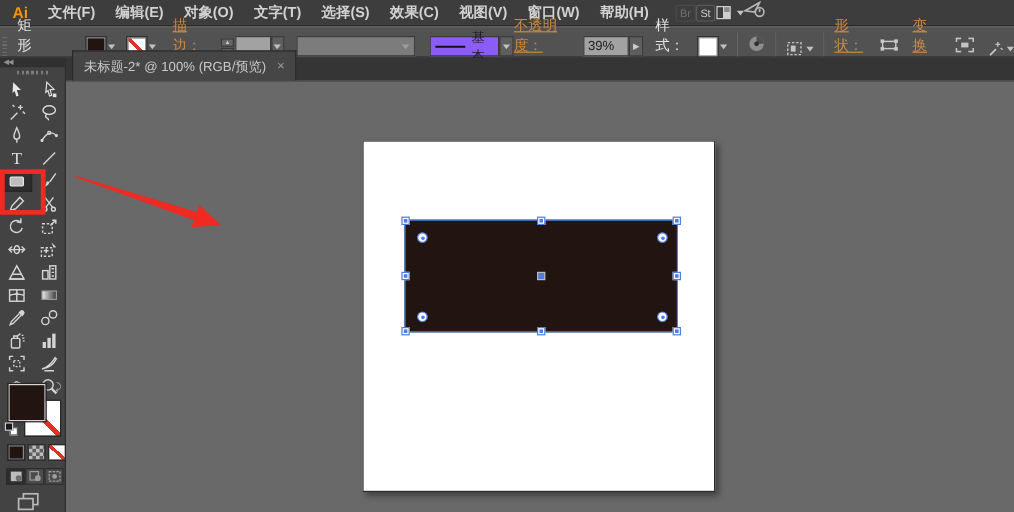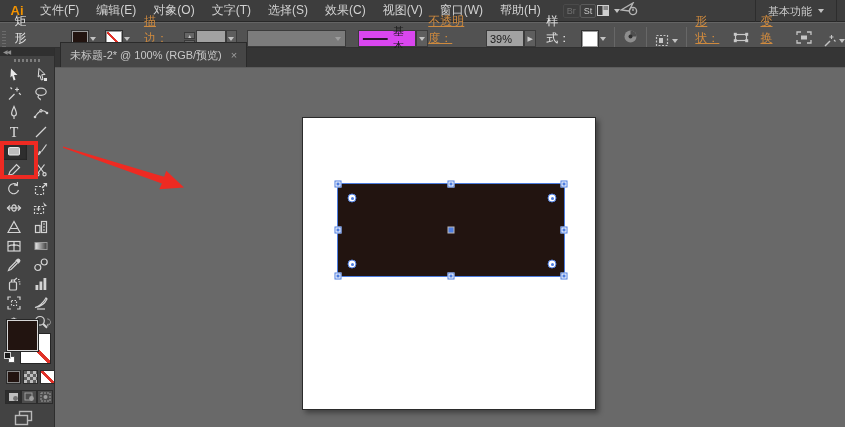--- a/index.html
+++ b/index.html
@@ -9,21 +9,21 @@
     --amber:#cf8a3e;
   }
   *{box-sizing:border-box;margin:0;padding:0;}
   html,body{width:845px;height:427px;overflow:hidden;}
   body{font-family:"Liberation Sans","DejaVu Sans",sans-serif;background:#696969;position:relative;}
   .page{position:absolute;inset:0;width:742px;height:427px;}
 
   
   .menubar{position:absolute;left:0;top:0;width:845px;height:22px;background:#3d3d3d;border-bottom:1px solid #282828;display:flex;align-items:center;}
   .ai-logo{width:34px;text-align:center;color:#f49400;font-weight:bold;font-size:13px;}
-  .menu-items{display:flex;align-items:center;gap:17px;margin-left:6px;}
+  .menu-items{display:flex;align-items:center;gap:17px;margin-left:6px;font-weight:bold;}
   .menu-item{color:#d2d2d2;font-size:12px;white-space:nowrap;cursor:default;}
   .appbar-icons{display:flex;align-items:center;margin-left:22px;}
   .mini-app{font-size:9px;padding:1px 3px;border:1px solid #5a5a5a;border-radius:2px;color:#c9c9c9;}
   .mini-app.dim{color:#707070;border-color:#4a4a4a;}
   .dd{width:0;height:0;border-left:3.5px solid transparent;border-right:3.5px solid transparent;border-top:4px solid #c2c2c2;display:inline-block;}
   .workspace{position:absolute;right:8px;top:0;height:22px;display:flex;align-items:center;gap:6px;color:#c9c9c9;font-size:11px;border-left:1px solid #2d2d2d;border-right:1px solid #2d2d2d;padding:0 12px;}
 
   
   .controlbar{position:absolute;left:0;top:22px;width:845px;height:26px;background:#525252;border-top:1px solid #646464;border-bottom:1px solid #303030;display:flex;align-items:flex-end;font-size:12px;color:#e3e3e3;}
   .grip-v{width:5px;height:18px;margin-left:2px;background:repeating-linear-gradient(0deg,#6c6c6c 0 1px,transparent 1px 3px);}
@@ -32,21 +32,21 @@
   .swatch{width:16px;height:16px;border:1px solid #9b9b9b;outline:1px solid #303030;}
   .swatch.fill{background:var(--obj-fill);}
   .swatch.none{background:linear-gradient(to top right,#fff 44%,#e03128 44%,#e03128 56%,#fff 56%);}
   .amber{color:var(--amber);text-decoration:underline;cursor:pointer;}
   .stepper{display:flex;flex-direction:column;gap:1px;margin-left:8px;}
   .stepper span{width:11px;height:7px;background:#666;color:#ccc;font-size:5px;line-height:7px;text-align:center;border:1px solid #3a3a3a;}
   .field{height:17px;background:#a2a2a2;border:1px solid #3b3b3b;color:#1c1c1c;font-size:11px;display:flex;align-items:center;padding:0 3px;}
   .dd-btn{width:13px;height:17px;background:#5e5e5e;border:1px solid #3b3b3b;display:flex;align-items:center;justify-content:center;}
   .wide-dd{width:110px;height:17px;background:#7c7c7c;border:1px solid #3b3b3b;display:flex;align-items:center;justify-content:flex-end;padding-right:4px;margin-left:10px;}
   .wide-dd .dd{border-top-color:#9d9d9d;}
-  .brush-field{width:64px;background:#d946ef;gap:4px;}
+  .brush-field{width:64px;background:#8b5cf6;gap:4px;}
   .sep{width:1px;height:20px;background:#3a3a3a;border-right:1px solid #676767;margin:0 8px;}
   .cb-icon{display:flex;align-items:center;gap:3px;}
 
   
   .tabbar{position:absolute;left:55px;top:48px;width:790px;height:20px;background:#353535;border-bottom:1px solid #5c5c5c;display:flex;align-items:flex-end;}
   .doc-tab{height:20px;margin-left:5px;background:#464646;border:1px solid #2a2a2a;border-bottom:none;display:flex;align-items:center;gap:9px;padding:12px 9px;color:#c8c8c8;font-size:11px;white-space:nowrap;}
   .tab-close{color:#9f9f9f;font-size:11px;cursor:pointer;}
 
   
   .toolspanel{position:absolute;left:0;top:48px;width:55px;height:379px;background:#434343;border-right:1px solid #2e2e2e;}
@@ -118,24 +118,20 @@
         <span class="dd"></span>
       </span>
       <span>
         <svg width="18" height="14" viewBox="0 0 18 14">
             <path d="M1 8 L13 1 L9 9 Z" fill="none" stroke="#b5b5b5" stroke-width="1.4"></path>
             <circle cx="13" cy="9" r="3.6" fill="none" stroke="#b5b5b5" stroke-width="1.4"></circle>
             <line x1="13" y1="6.4" x2="13" y2="9" stroke="#b5b5b5" stroke-width="1.4"></line>
           </svg>
       </span>
     </div>
-    <div class="workspace">
-      <span>基本功能</span>
-      <span class="dd"></span>
-    </div>
   </div>
 
   <div class="controlbar">
     <div class="grip-v"></div>
     <span class="ctx-label">矩形</span>
 
     <div class="swatch-group" style="margin-left:36px">
       <span class="swatch fill"></span>
       <span class="dd"></span>
     </div>

